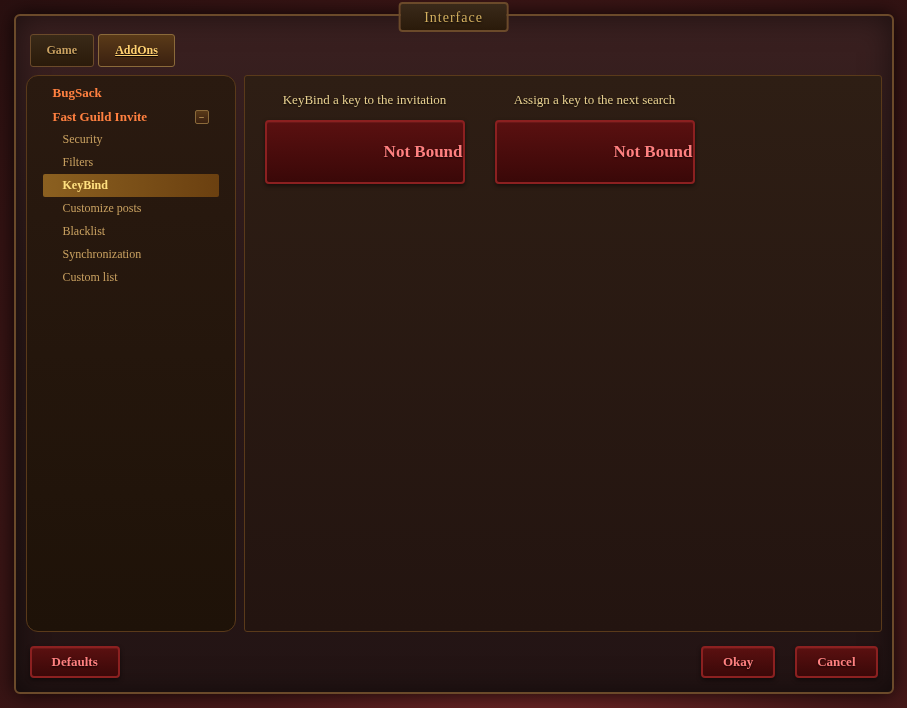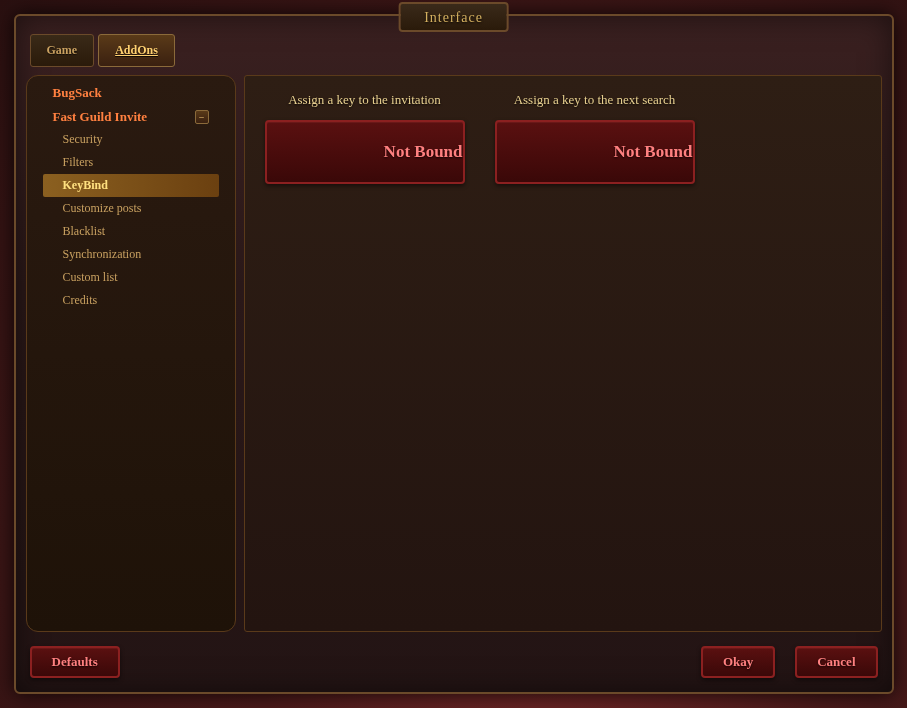--- a/index.html
+++ b/index.html
@@ -246,27 +246,26 @@
             <span>−</span>
           </div>
         </div>
         <div class="sidebar-item sidebar-sub">Security</div>
         <div class="sidebar-item sidebar-sub">Filters</div>
         <div class="sidebar-item sidebar-sub active">KeyBind</div>
         <div class="sidebar-item sidebar-sub">Customize posts</div>
         <div class="sidebar-item sidebar-sub">Blacklist</div>
         <div class="sidebar-item sidebar-sub">Synchronization</div>
         <div class="sidebar-item sidebar-sub">Custom list</div>
-        <div class="sidebar-item sidebar-sub">Credits</div>
       </div>
 
       <div class="content-panel">
         <div class="keybind-row">
           <div class="keybind-item">
-            <div class="keybind-label">Assign a key to the invitation</div>
+            <div class="keybind-label">KeyBind a key to the invitation</div>
             <button class="keybind-button">Not Bound</button>
           </div>
           <div class="keybind-item">
             <div class="keybind-label">Assign a key to the next search</div>
             <button class="keybind-button">Not Bound</button>
           </div>
         </div>
       </div>
     </div>
 

